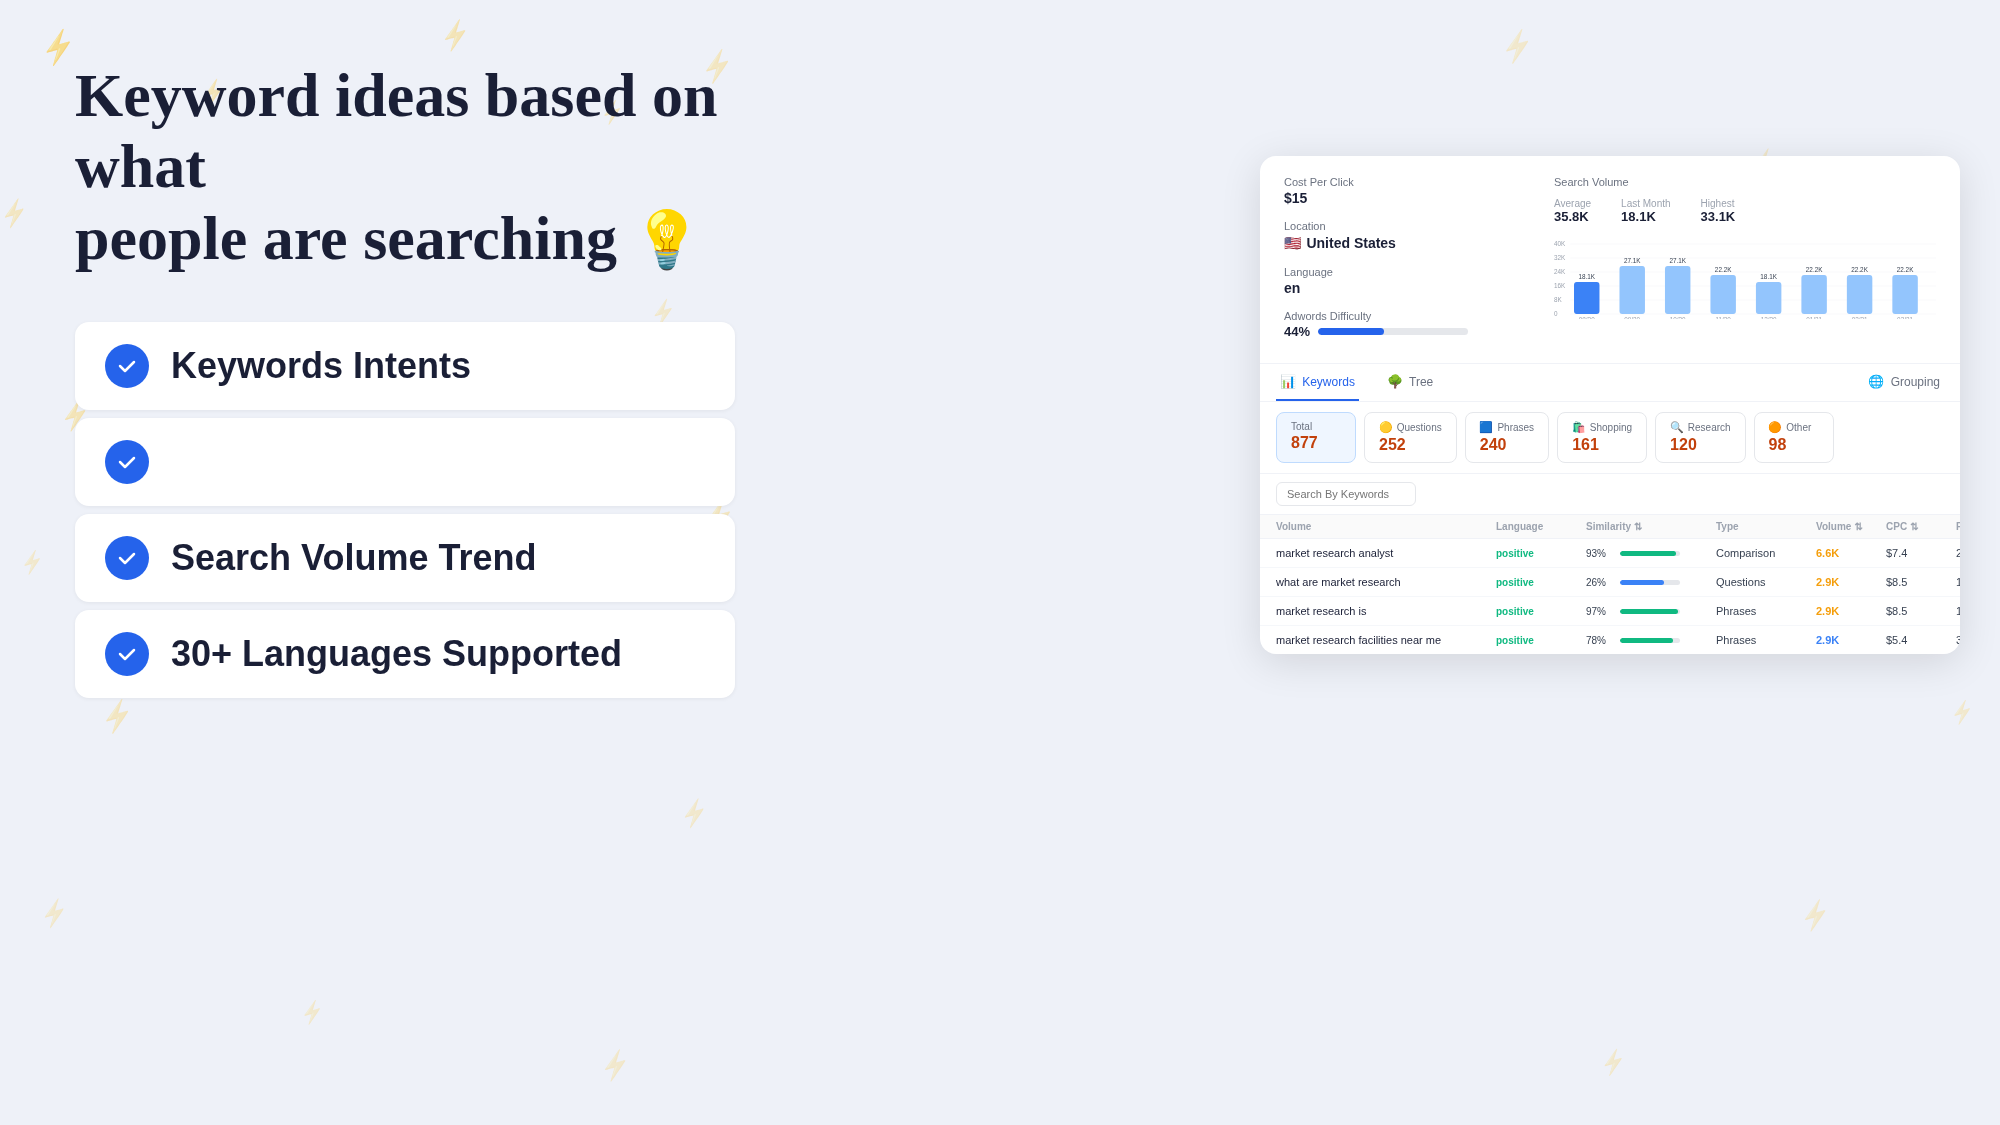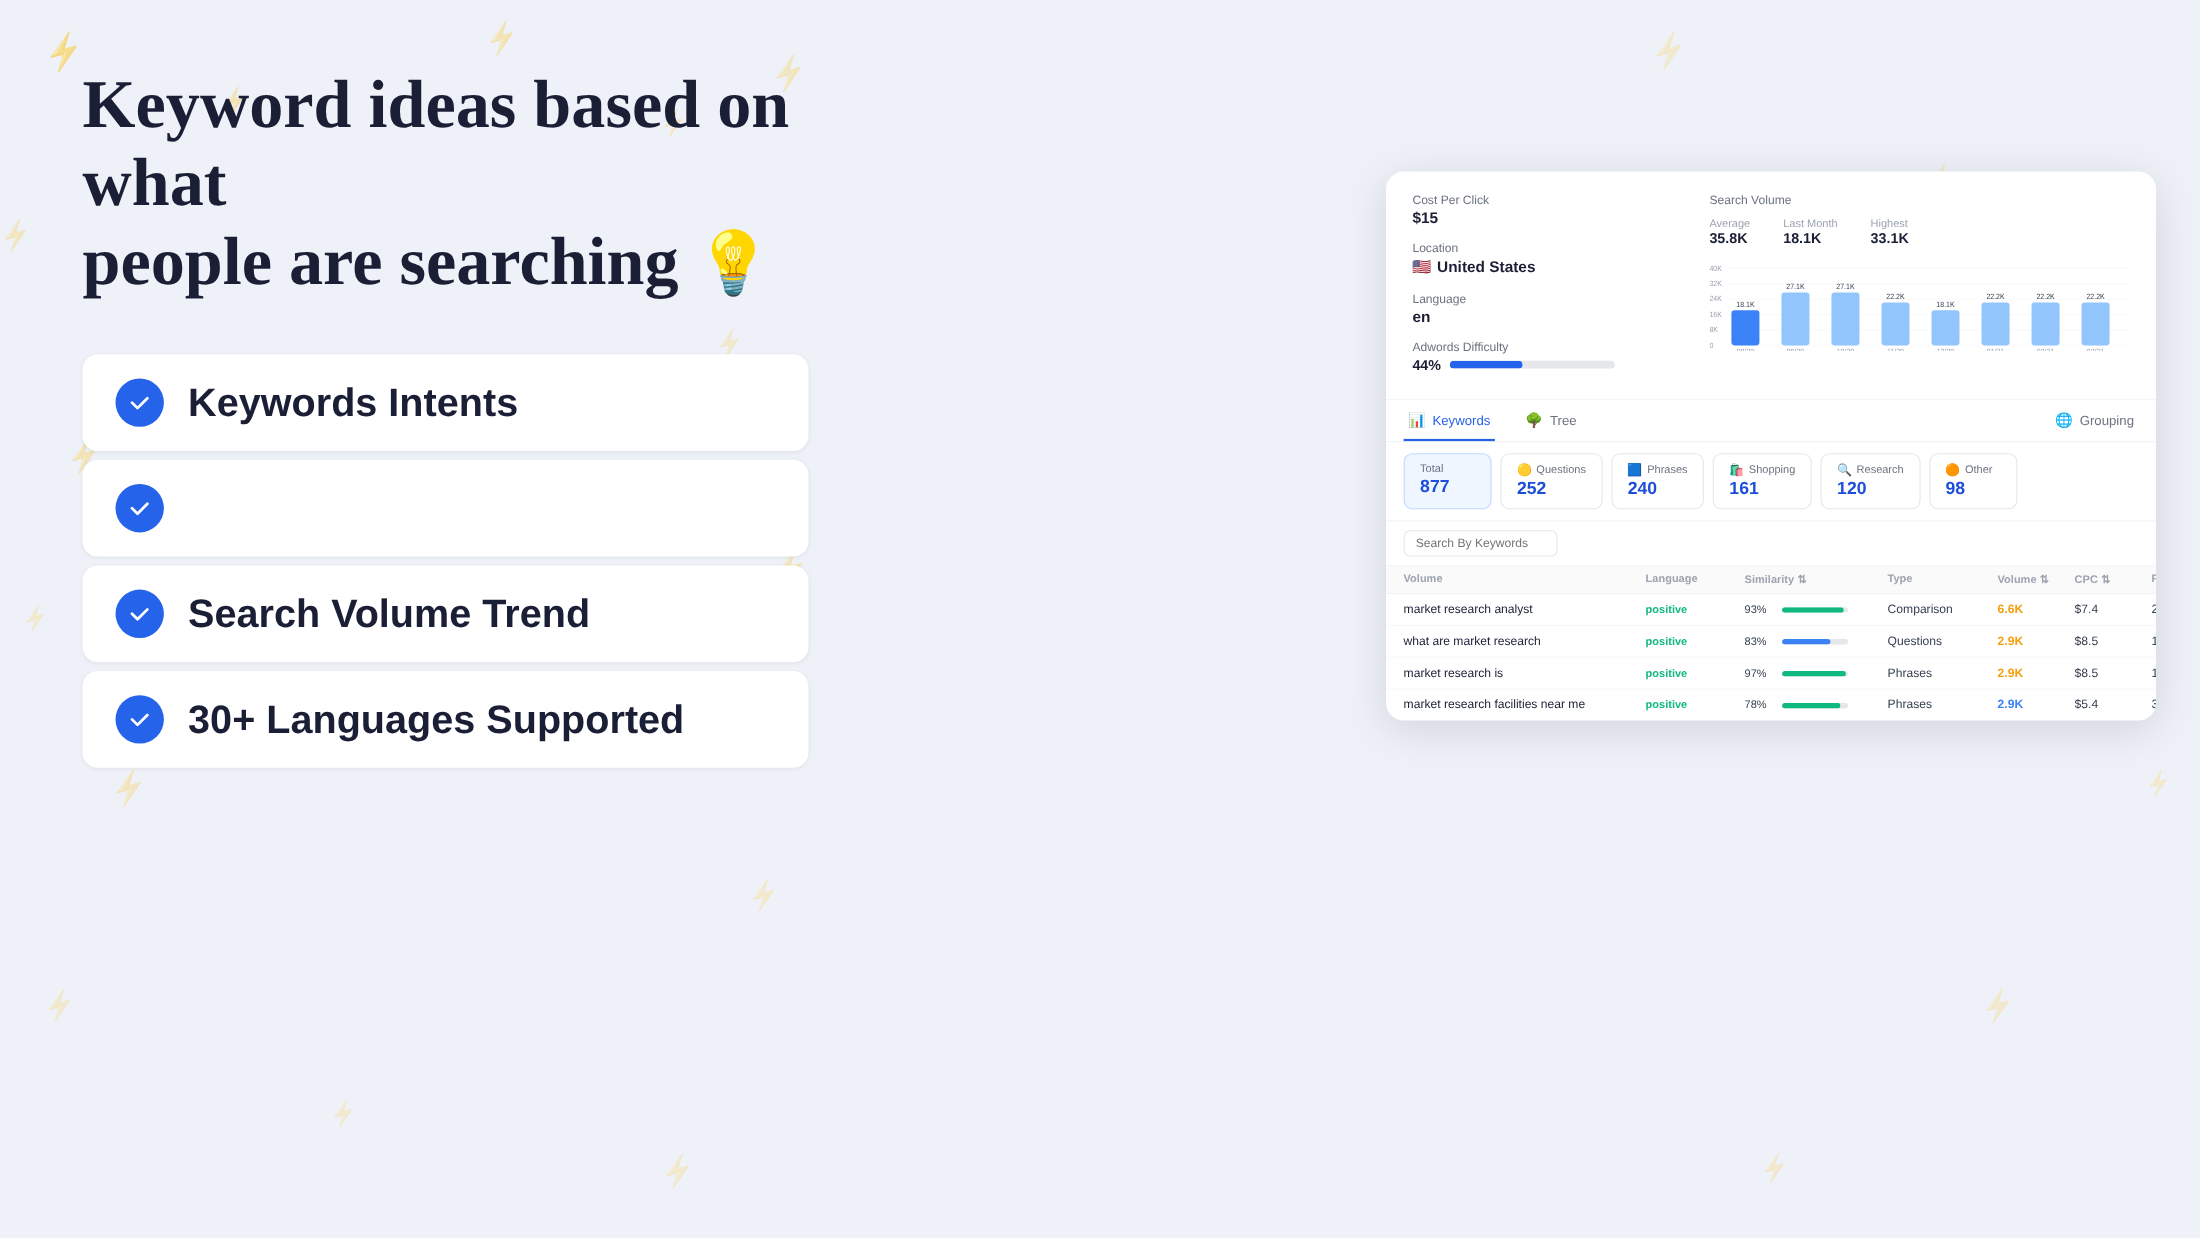--- a/index.html
+++ b/index.html
@@ -239,21 +239,21 @@
       display: flex;
       align-items: center;
       gap: 4px;
     }
     .pill-emoji {
       font-size: 11px;
     }
     .pill-value {
       font-size: 16px;
       font-weight: 700;
-      color: #1d4ed8;
+      color: #c2410c;
       margin-top: 2px;
     }
 
     
     .search-bar-row {
       padding: 8px 16px;
       border-bottom: 1px solid #f0f2f7;
     }
     .search-input {
       width: 140px;
@@ -615,21 +615,21 @@
     <div class="cell">Comparison</div>
     <div class="cell cell-orange">6.6K</div>
     <div class="cell">$7.4</div>
     <div class="cell">20%</div>
   </div>
       <div class="table-row">
     <div class="cell cell-keyword">what are market research</div>
     <div class="cell cell-positive">positive</div>
     <div class="cell">
       <div class="similarity-bar">
-        <span class="sim-pct">83%</span>
+        <span class="sim-pct">26%</span>
         <div class="sim-bar-bg">
           <div class="sim-bar-fill blue" style="width:74%"></div>
         </div>
       </div>
     </div>
     <div class="cell">Questions</div>
     <div class="cell cell-orange">2.9K</div>
     <div class="cell">$8.5</div>
     <div class="cell">10%</div>
   </div>

